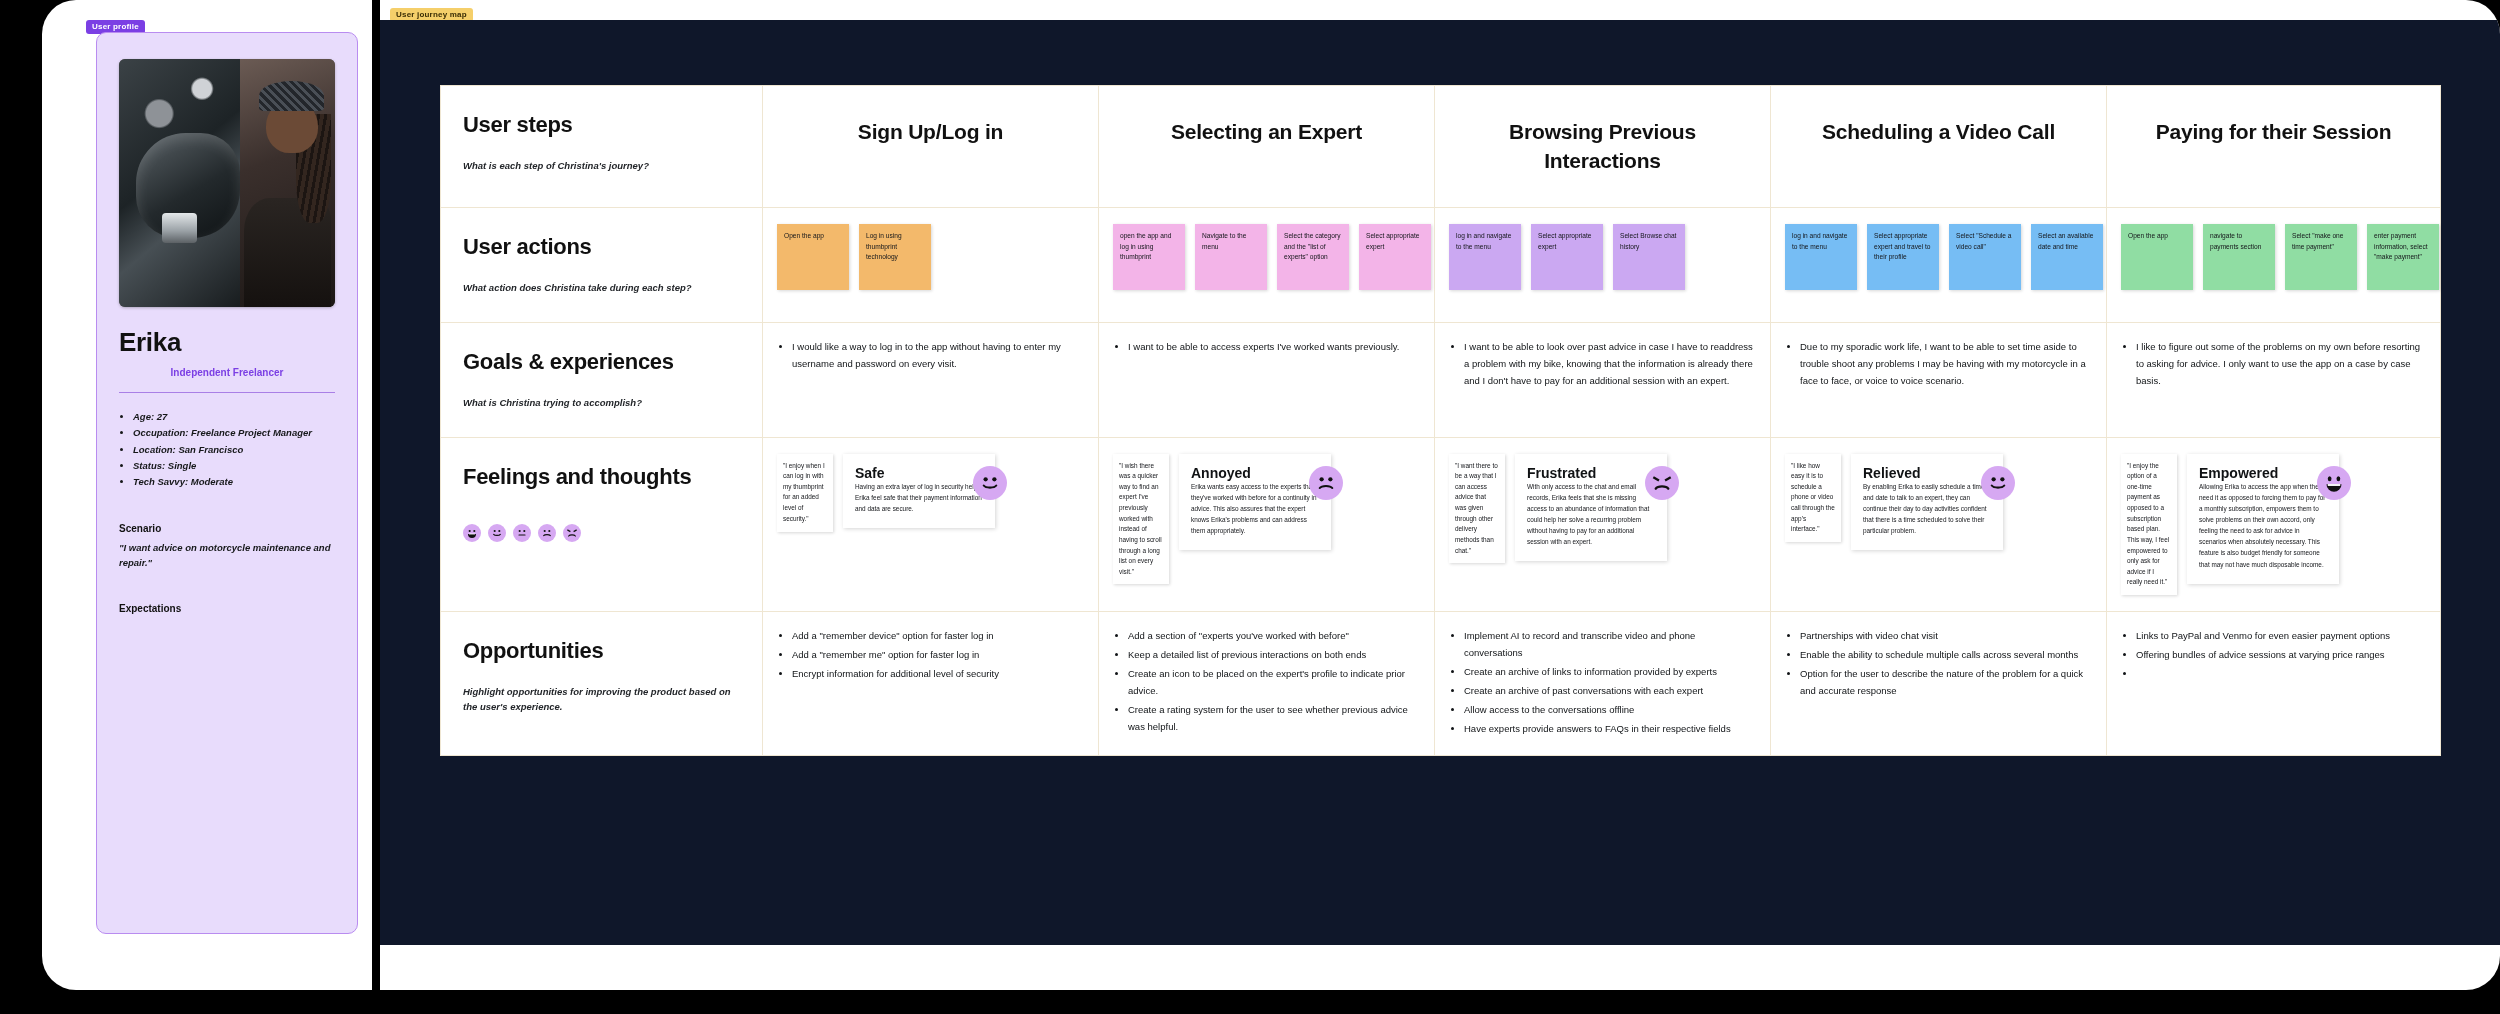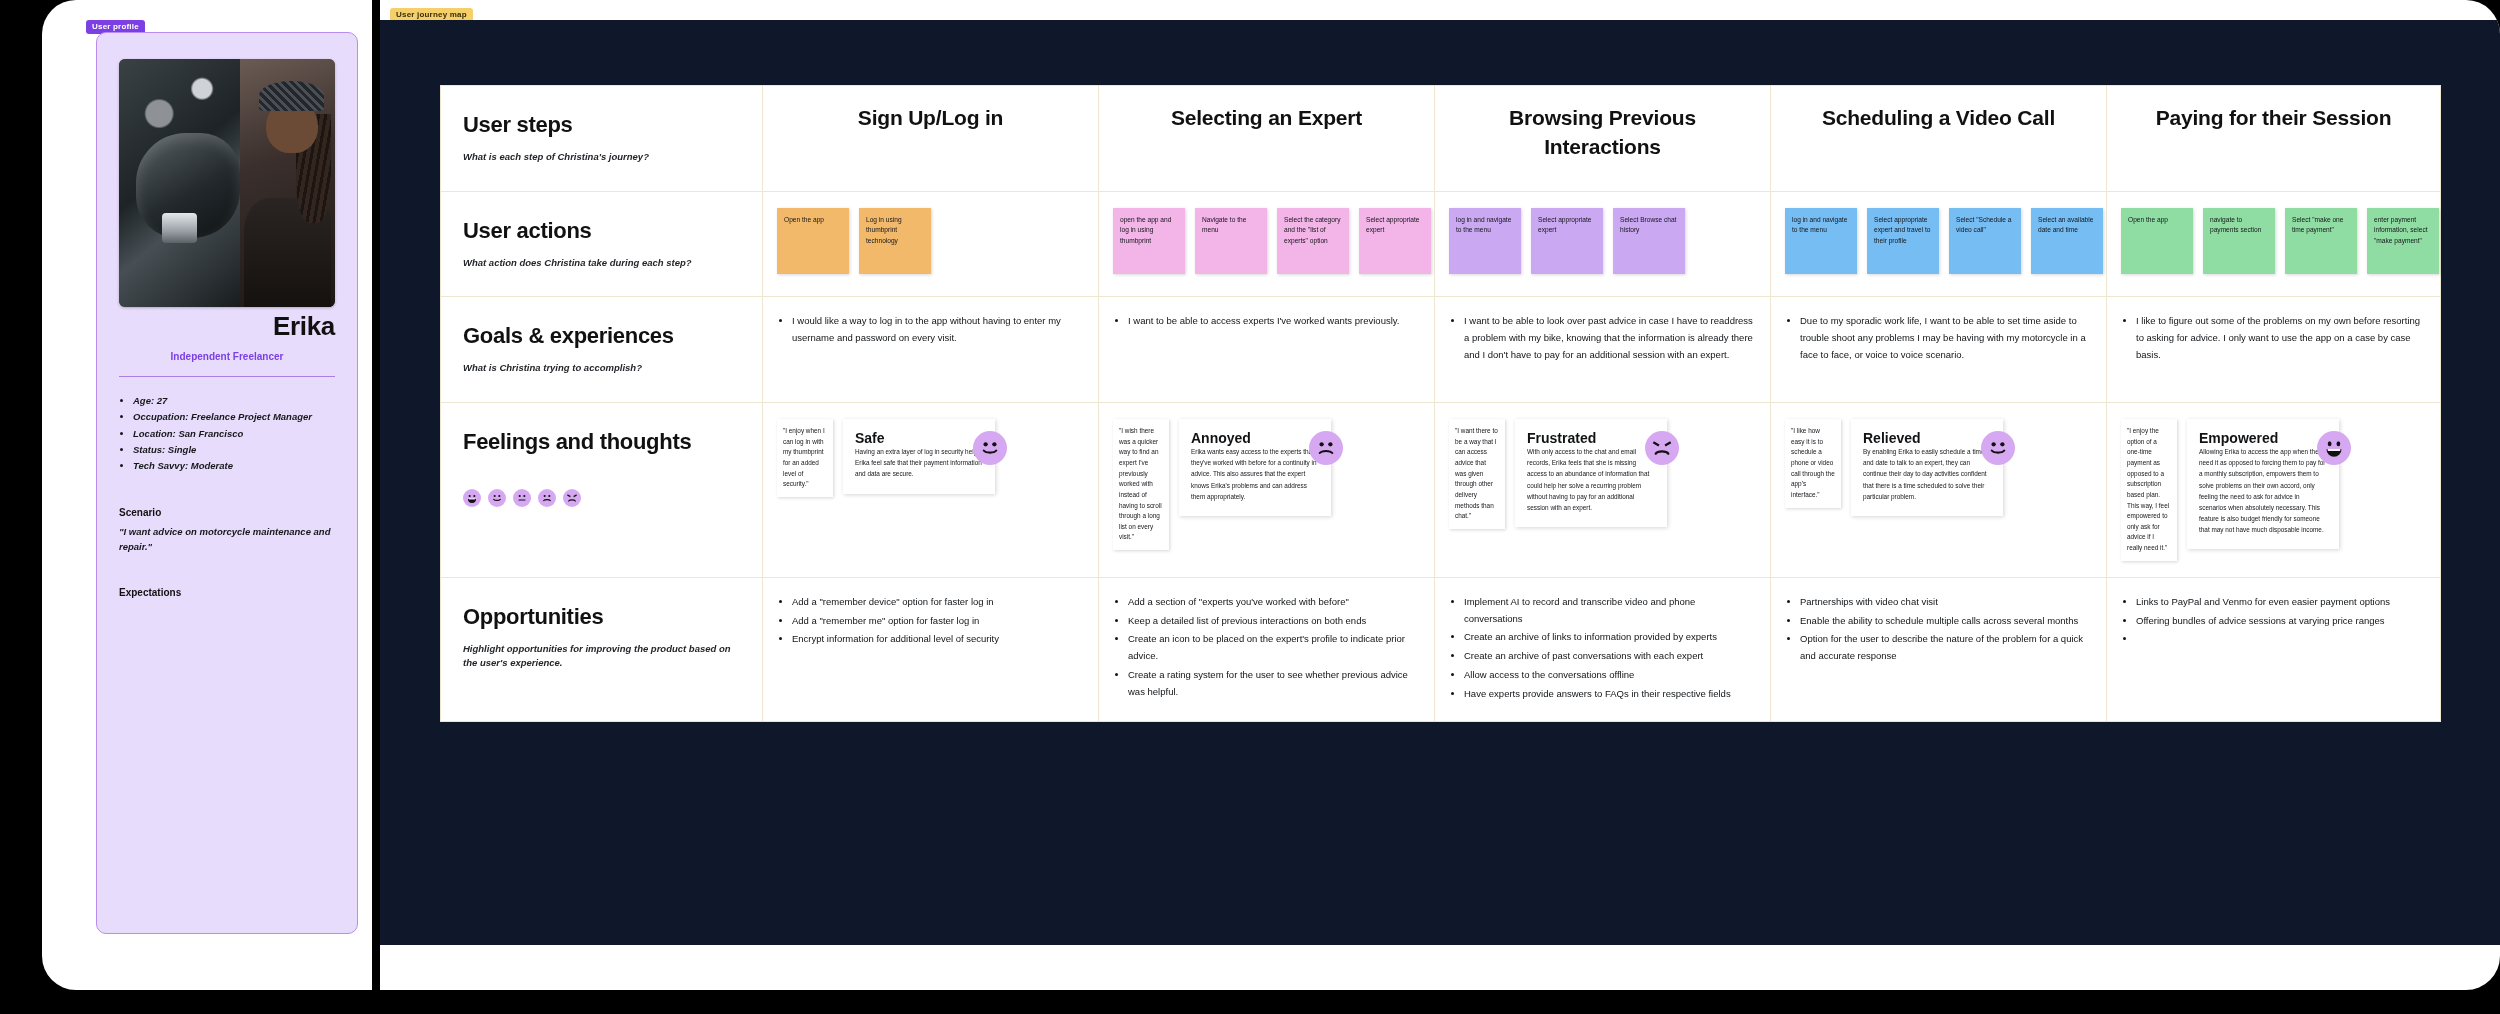--- a/index.html
+++ b/index.html
@@ -98,25 +98,25 @@
     background: repeating-linear-gradient(100deg, #1c1512 0 3px, #33261f 3px 7px);
     border-radius: 0 0 40% 40%;
   }
   #persona-photo .ph-torso {
     position: absolute; right: 2%; bottom: 0;
     width: 40%; height: 44%;
     background: linear-gradient(180deg, #2a2522, #15110f);
     border-radius: 30% 20% 0 0;
   }
   #persona-name {
-    text-align: right;
+    text-align: left;
     font-size: 26px;
     font-weight: 700;
     color: #111111;
-    margin-top: 4px;
+    margin-top: 20px;
     letter-spacing: -.3px;
   }
   #persona-role {
     text-align: center;
     font-size: 10px;
     font-weight: 700;
     color: #7b3fe4;
     margin-top: 9px;
   }
   #persona-divider {
@@ -193,28 +193,28 @@
     font-size: 22px;
     font-weight: 700;
     color: #111111;
     letter-spacing: -.3px;
   }
   .rowlabel-sub {
     font-size: 9.5px;
     font-style: italic;
     font-weight: 600;
     color: #23262a;
-    margin-top: 12px;
+    margin-top: 21px;
     line-height: 1.55;
   }
   td.stephead {
     background: #fdfaf1;
     text-align: center;
     vertical-align: middle;
-    padding: 18px 18px;
+    padding: 32px 18px;
     font-size: 21px;
     font-weight: 700;
     color: #111111;
     line-height: 1.36;
     letter-spacing: -.2px;
   }
   td.cell { padding: 16px 14px; }
 
   
   .notes-row { display: flex; gap: 10px; flex-wrap: nowrap; }

